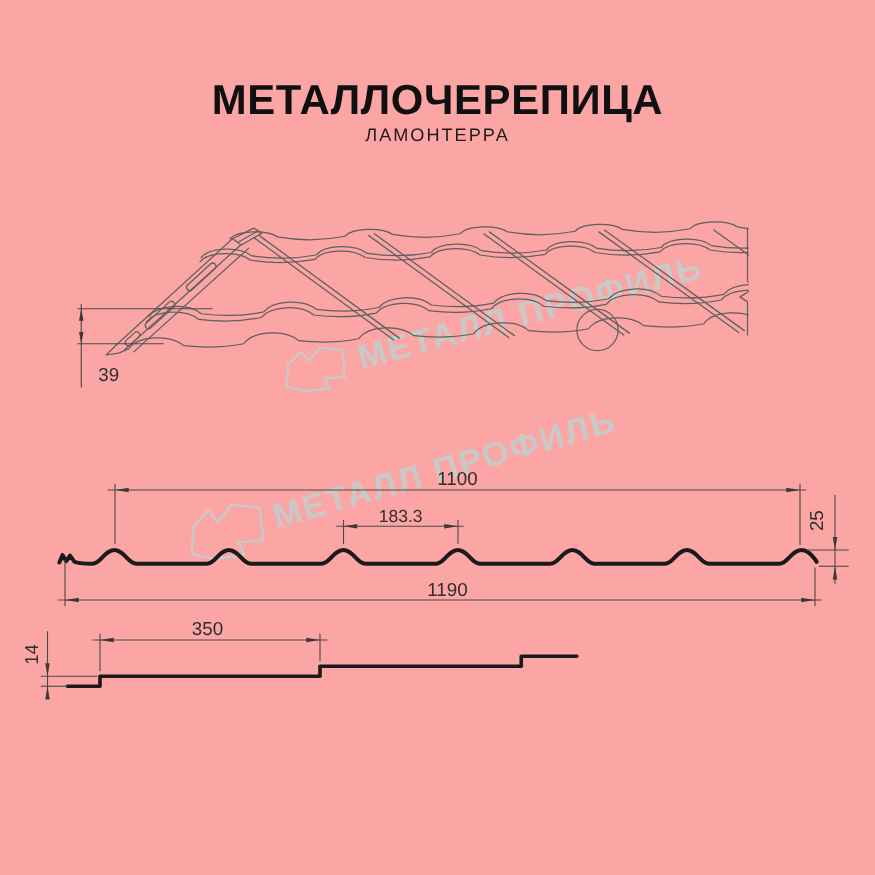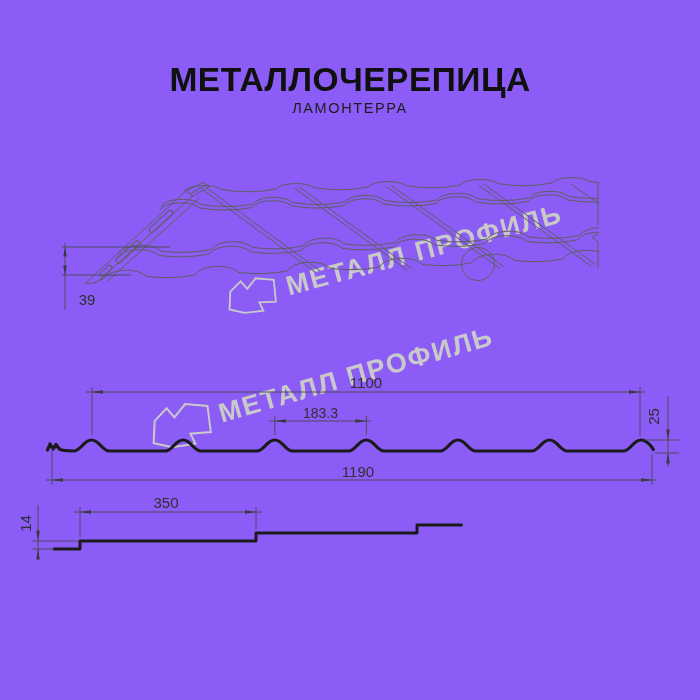--- a/index.html
+++ b/index.html
@@ -1,16 +1,16 @@
 <!DOCTYPE html>
 <html><head>
 <meta charset="utf-8">
 <style>
   html,body{margin:0;padding:0;background:#ffffff;}
-  .page{position:relative;width:700px;height:700px;background:#8b5cf6;overflow:hidden;
+  .page{position:relative;width:700px;height:700px;background:#fca5a5;overflow:hidden;
         font-family:"Liberation Sans", sans-serif;}
   svg{display:block;}
   text{font-family:"Liberation Sans", sans-serif;}
   .title{font-weight:bold;font-size:33.5px;letter-spacing:0.5px;fill:#101010;}
   .subtitle{font-size:14.5px;letter-spacing:1.6px;fill:#1c1c1c;}
   .dim{font-size:15px;fill:#2f2f2f;}
   .dim-sm{font-size:14px;fill:#2f2f2f;}
   .thin{stroke:#4a4a4a;stroke-width:0.9;fill:none;}
   .arrow{fill:#3a3a3a;stroke:none;}
   .persp{stroke:#5f5f5f;stroke-width:1;fill:none;stroke-linejoin:round;stroke-linecap:round;}

